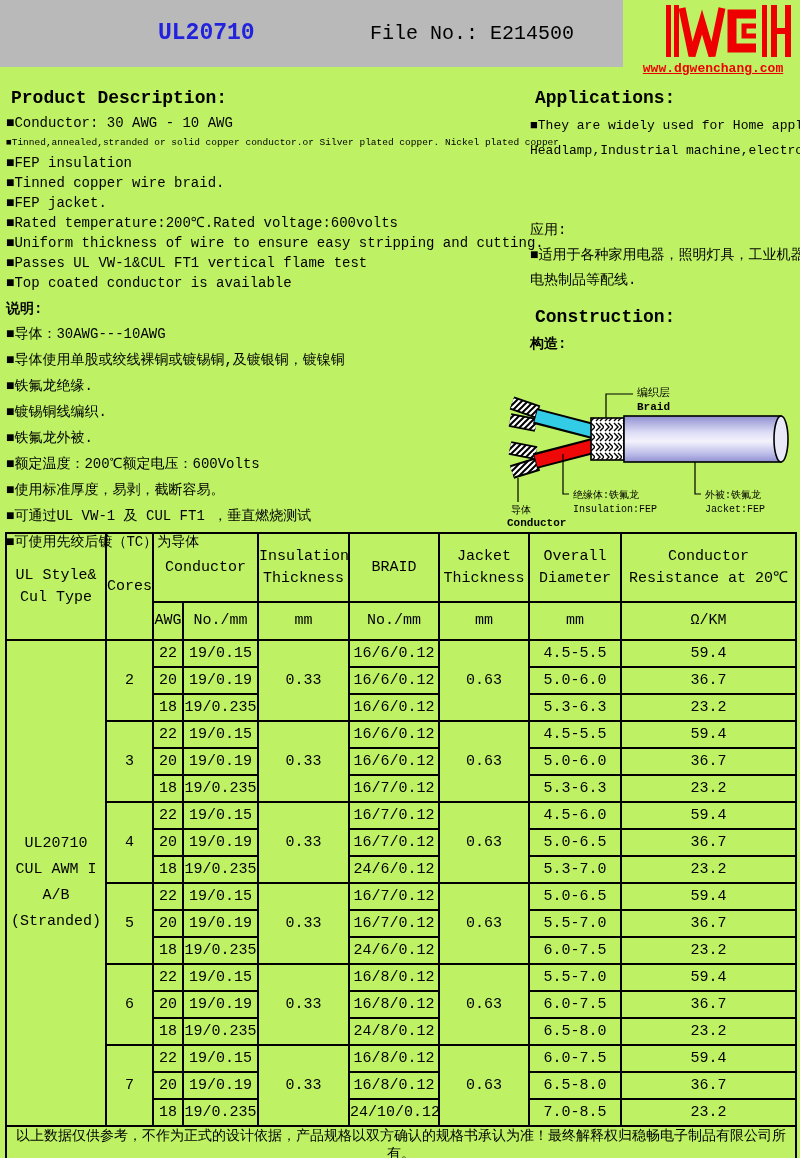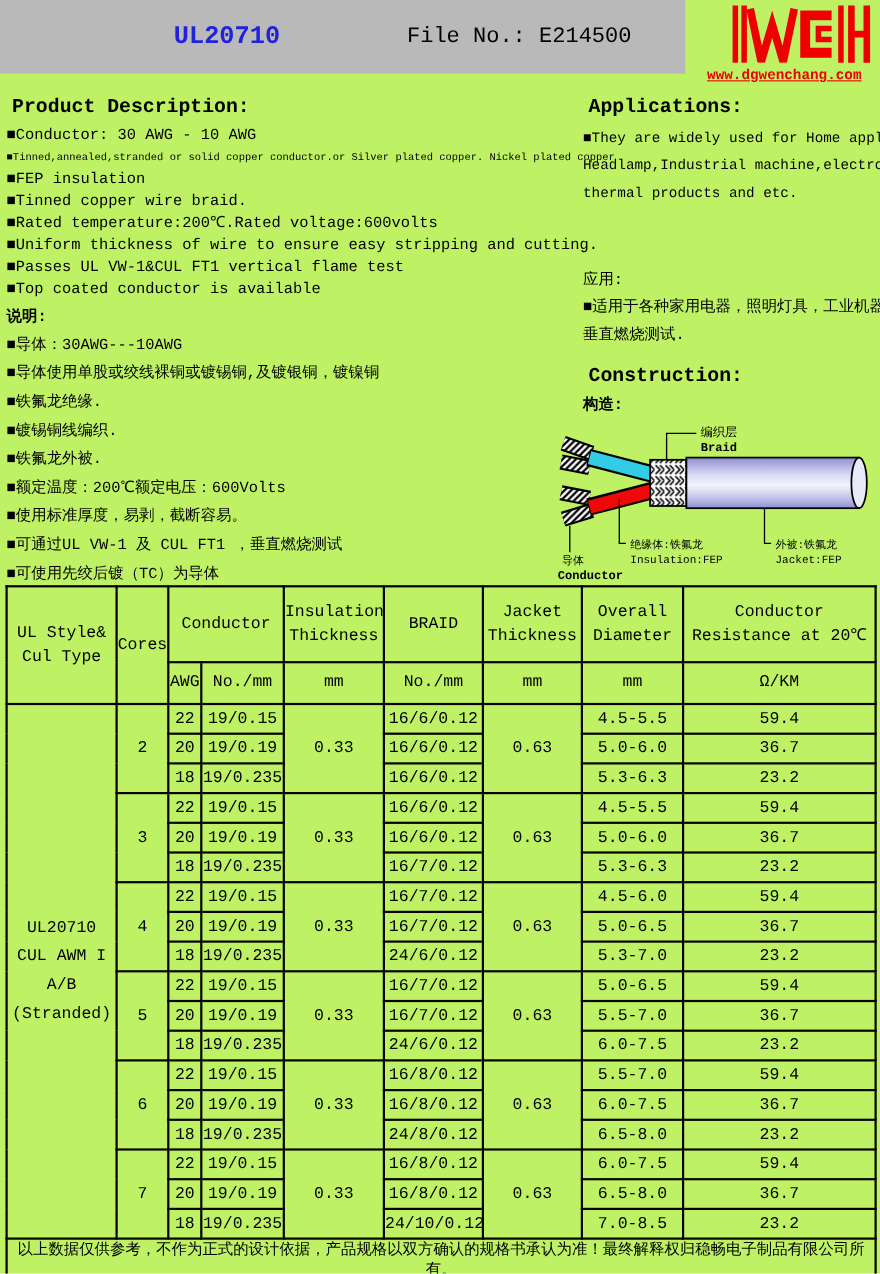--- a/index.html
+++ b/index.html
@@ -68,20 +68,21 @@
   </div>
   <div class="site-link">www.dgwenchang.com</div>
 
   <div class="left-col">
     <div class="sec-heading">Product Description:</div>
     <div id="en-bullets">
         <div class="bullet">■Conductor: 30 AWG - 10 AWG</div>
         <div class="bullet small">■Tinned,annealed,stranded or solid copper conductor.or Silver plated copper. Nickel plated copper</div>
         <div class="bullet">■FEP insulation</div>
         <div class="bullet">■Tinned copper wire braid.</div>
+        <div class="bullet">■FEP jacket.</div>
         <div class="bullet">■Rated temperature:200℃.Rated voltage:600volts</div>
         <div class="bullet">■Uniform thickness of wire to ensure easy stripping and cutting.</div>
         <div class="bullet">■Passes UL VW-1&amp;CUL FT1 vertical flame test</div>
         <div class="bullet">■Top coated conductor is available</div>
       </div>
     <div class="cn-heading">说明:</div>
     <div id="cn-bullets">
         <div class="cn-bullet small">■导体：30AWG---10AWG</div>
         <div class="cn-bullet small">■导体使用单股或绞线裸铜或镀锡铜,及镀银铜，镀镍铜</div>
         <div class="cn-bullet small">■铁氟龙绝缘.</div>
@@ -92,27 +93,26 @@
         <div class="cn-bullet small">■可通过UL VW-1 及 CUL FT1 ，垂直燃烧测试</div>
         <div class="cn-bullet small">■可使用先绞后镀（TC）为导体</div>
       </div>
   </div>
 
   <div class="right-col">
     <div class="sec-heading">Applications:</div>
     <div id="app-lines">
         <div class="app-line small">■They are widely used for Home appliance,</div>
         <div class="app-line small">Headlamp,Industrial machine,electro</div>
-        <div class="app-line small">thermal products and etc.</div>
       </div>
     <div class="app-gap"></div>
     <div class="cn-line" style="font-weight:normal">应用:</div>
     <div id="app-cn-lines">
         <div class="cn-line small">■适用于各种家用电器，照明灯具，工业机器,</div>
-        <div class="cn-line small">垂直燃烧测试.</div>
+        <div class="cn-line small">电热制品等配线.</div>
       </div>
     <div class="con-gap"></div>
     <div class="sec-heading">Construction:</div>
     <div class="cn-heading" style="margin-top:0">构造:</div>
   </div>
 
   <div class="diagram">
     <svg width="295" height="148" viewBox="0 0 295 148">
       <defs>
         <linearGradient id="jacketGrad" x1="0" y1="0" x2="0" y2="1">

